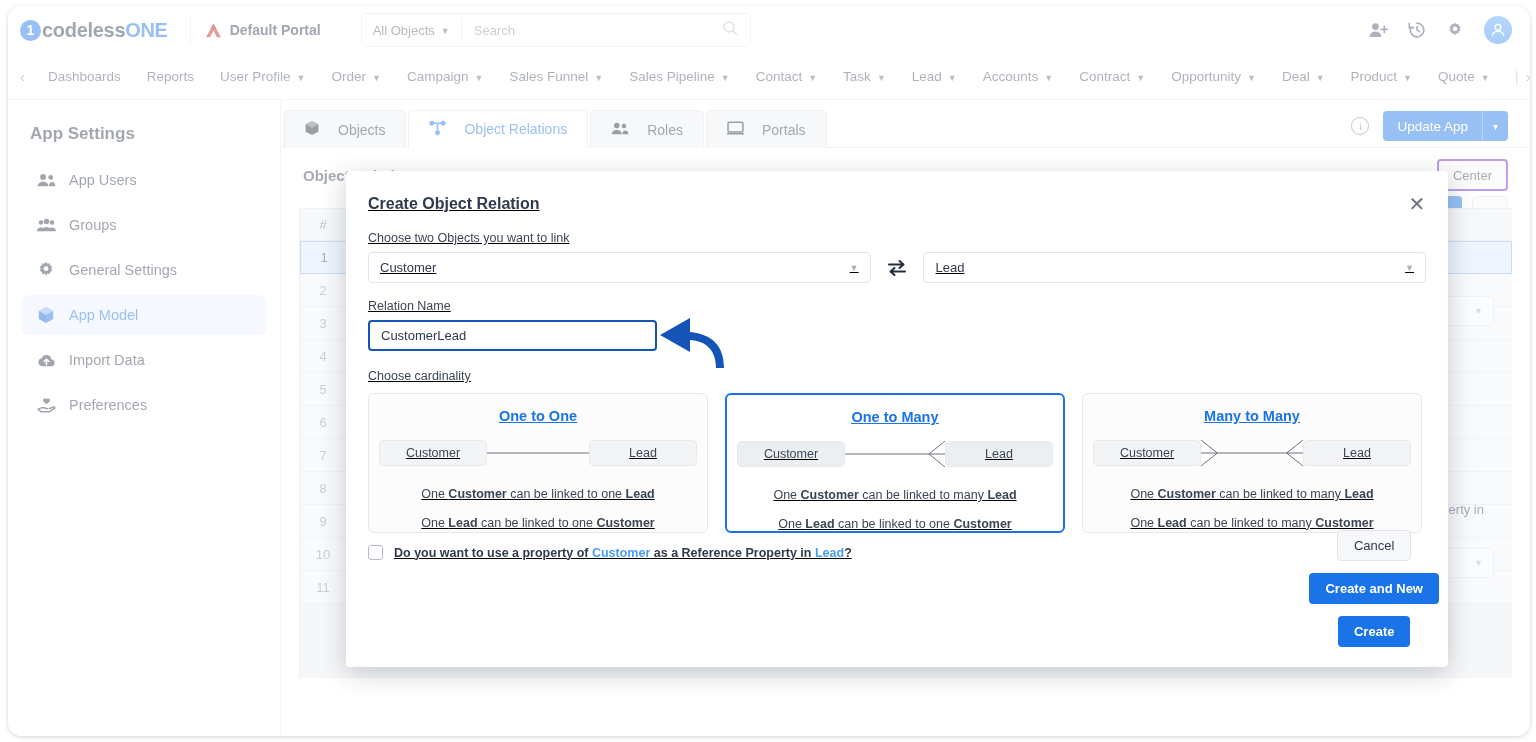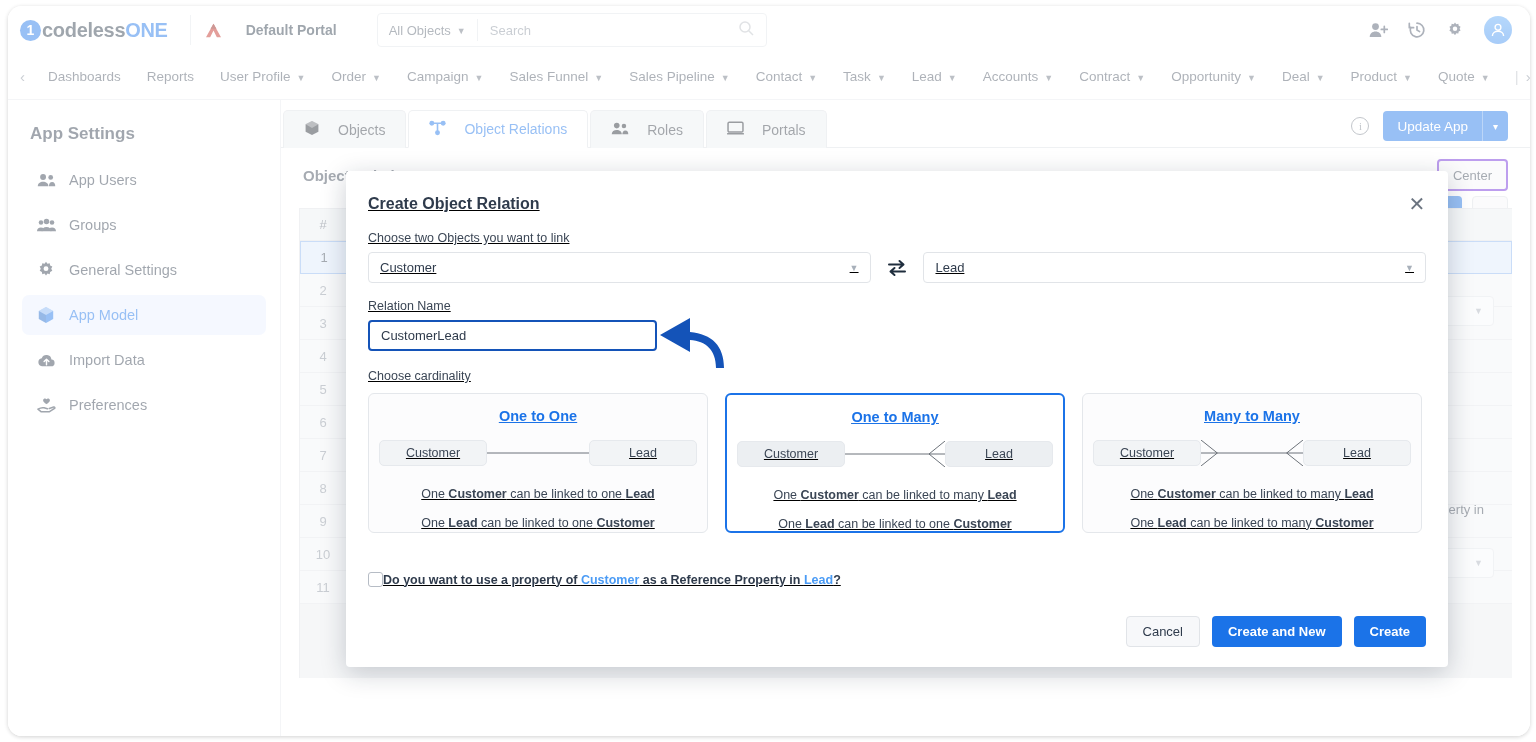--- a/index.html
+++ b/index.html
@@ -26,21 +26,21 @@
   .brand { display:flex; align-items:center; margin-left: 12px; }
   .brand-mark {
     width: 21px; height: 21px; border-radius: 50%;
     background: #1b73e8; color:#fff; font-size: 14px; font-weight: 700;
     display:flex; align-items:center; justify-content:center; margin-right: 1px;
   }
   .brand-text { font-size: 20px; font-weight: 700; letter-spacing: -.3px; }
   .brand-text .a { color: #2b3a4a; }
   .brand-text .b { color: #1b73e8; }
   .topbar-sep { width:1px; height:30px; background:#e3e6ea; margin: 0 14px 0 22px; }
-  .portal { display:flex; align-items:center; gap:24px; font-size:14px; font-weight:700; color:#2b3a4a; }
+  .portal { display:flex; align-items:center; gap:8px; font-size:14px; font-weight:700; color:#2b3a4a; }
   .portal-logo { width:17px; height:15px; }
   .search-wrap {
     display:flex; align-items:center; margin-left: 40px;
     width: 390px; height: 34px; border:1px solid #e1e4e8; border-radius:4px;
     background:#fff;
   }
   .objsel {
     display:flex; align-items:center; gap:6px; font-size:13px; color:#5a6472;
     padding: 0 11px; height: 100%;
   }
@@ -220,27 +220,27 @@
     width:108px; height:26px; background:#f2f4f6; border:1px solid #e6e9ed;
     border-radius:5px; font-size:12.5px; color:#3b4655;
     display:flex; align-items:center; justify-content:center;
   }
   .card.selected .ent { background:#eceff2; }
   .link { flex:1; height:26px; position:relative; }
   .card-desc { margin-top:22px; text-align:center; }
   .card-desc p { font-size:12.5px; color:#3b4655; line-height:1.1; margin-bottom:15px; }
   .card-desc b { font-weight:700; }
 
-  .checkrow { display:flex; align-items:center; margin-top: 39px; }
+  .checkrow { display:flex; align-items:center; gap:11px; margin-top: 12px; }
   .chk { width:15px; height:15px; border:1.5px solid #b6bcc5; border-radius:3px; background:#fff; cursor:pointer; }
   .checkrow span { font-size:12.5px; color:#2f3b4c; font-weight:700; }
   .checkrow .lnk { color:#4a9bf5; font-weight:700; }
 
   .modal-footer {
-    position:absolute; right:22px; bottom:20px; display:flex; gap:12px; align-items:center;
+    position:absolute; right:9px; bottom:20px; display:flex; gap:12px; align-items:center;flex-direction:column;
   }
   .btn {
     height:31px; border-radius:4px; font-size:13px; display:flex; align-items:center;
     justify-content:center; cursor:pointer; font-weight:700;
   }
   .btn.cancel { background:#f7f8fa; border:1px solid #e1e4e8; color:#2f3b4c; padding: 0 16px; font-weight:400;}
   .btn.primary { background:#1b73e8; color:#fff; padding: 0 16px; }
 </style>
 </head>
 <body>

